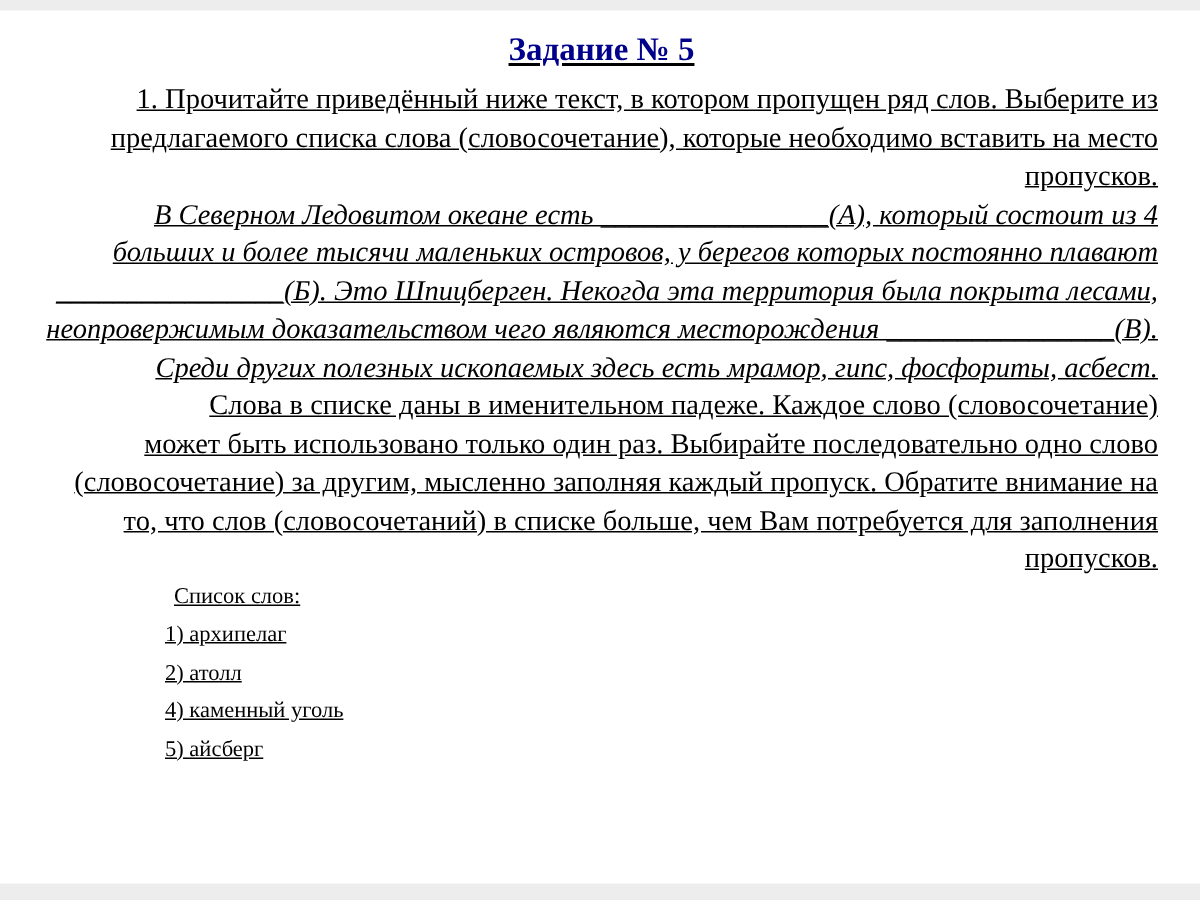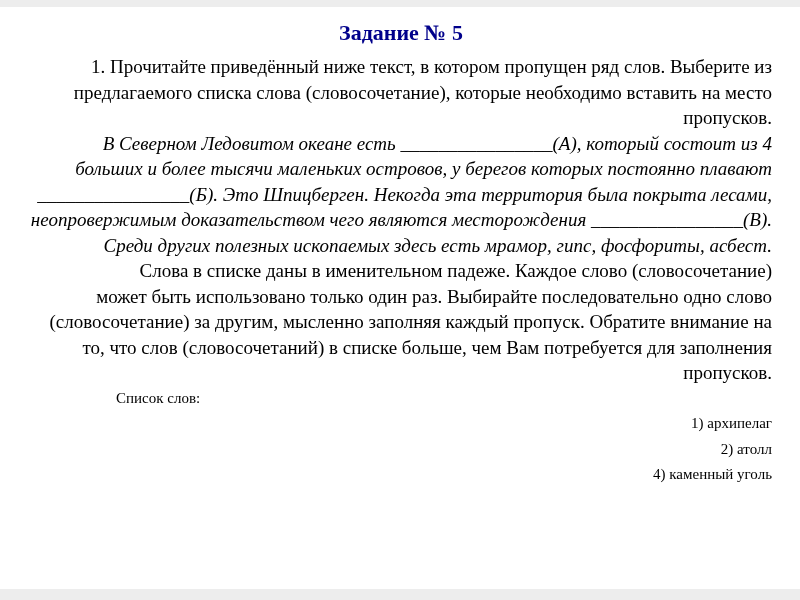--- a/index.html
+++ b/index.html
@@ -18,20 +18,21 @@
     .edge-bar {
       position: absolute;
       left: 0;
       width: 100%;
       background: #ededed;
     }
     .edge-top { top: 0; height: 7px; }
     .edge-bottom { bottom: 0; height: 11px; }
     .slide {
       padding: 12px 28px 0 30px;
+      text-decoration: underline;
     }
     .title {
       text-align: center;
       font-weight: bold;
       font-size: 22px;
       color: #00008B;
       margin: 8px 0 8px 0;
     }
     .subtitle {
       color: #FF0000;
@@ -55,21 +56,20 @@
     .word-list {
       margin-left: 80px;
       font-size: 15px;
       line-height: 25.5px;
     }
     .word-list-label {
       padding-left: 6px;
     }
     .word-list-item {
       padding-left: 0;
-      text-align: right;
     }
   </style>
 </head>
 <body>
 
 <div class="edge-bar edge-top"></div>
 
 <div class="slide">
 
   <div class="title">Задание № 5</div>
@@ -79,17 +79,18 @@
 
   <p class="para passage">В Северном Ледовитом океане есть ________________(А), который состоит из 4 больших и более тысячи маленьких островов, у берегов которых постоянно плавают ________________(Б). Это Шпицберген. Некогда эта территория была покрыта лесами, неопровержимым доказательством чего являются месторождения ________________(В). Среди других полезных ископаемых здесь есть мрамор, гипс, фосфориты, асбест.</p>
 
   <p class="para note">Слова в списке даны в именительном падеже. Каждое слово (словосочетание) может быть использовано только один раз. Выбирайте последовательно одно слово (словосочетание) за другим, мысленно заполняя каждый пропуск. Обратите внимание на то, что слов (словосочетаний) в списке больше, чем Вам потребуется для заполнения пропусков.</p>
 
   <div class="word-list">
     <div class="word-list-label">Список слов:</div>
     <div class="word-list-item">1) архипелаг</div>
     <div class="word-list-item">2) атолл</div>
     <div class="word-list-item">4) каменный уголь</div>
+    <div class="word-list-item">5) айсберг</div>
   </div>
 
 </div>
 
 <div class="edge-bar edge-bottom"></div>
 
 </body></html>

